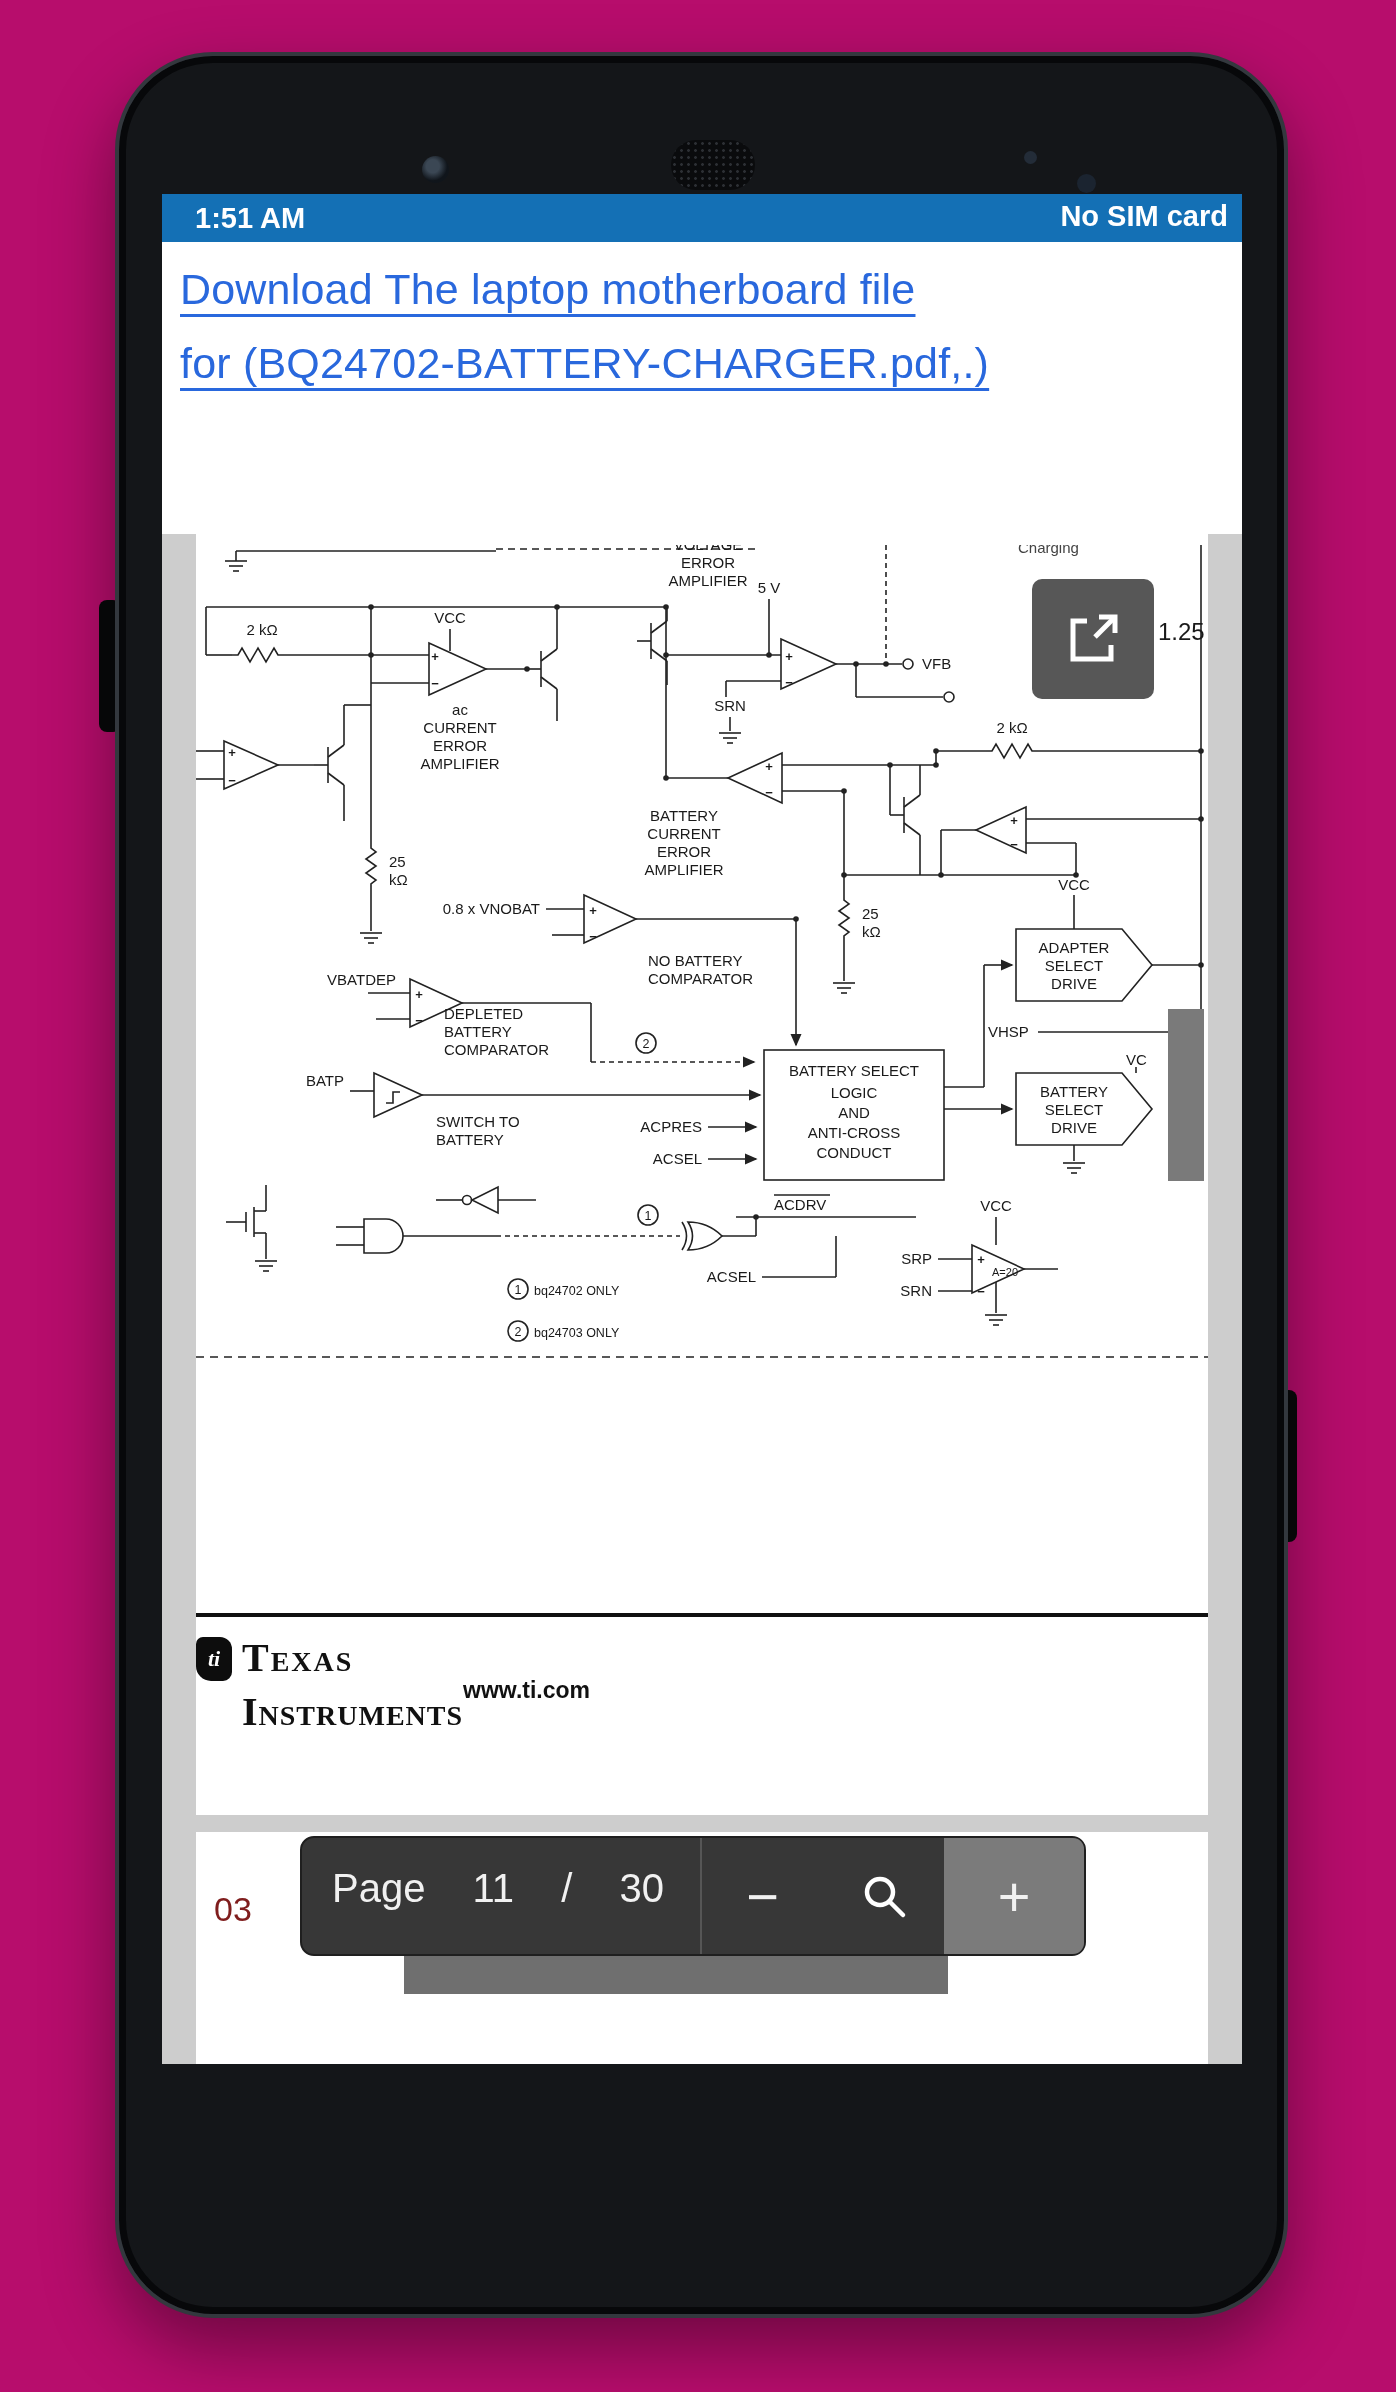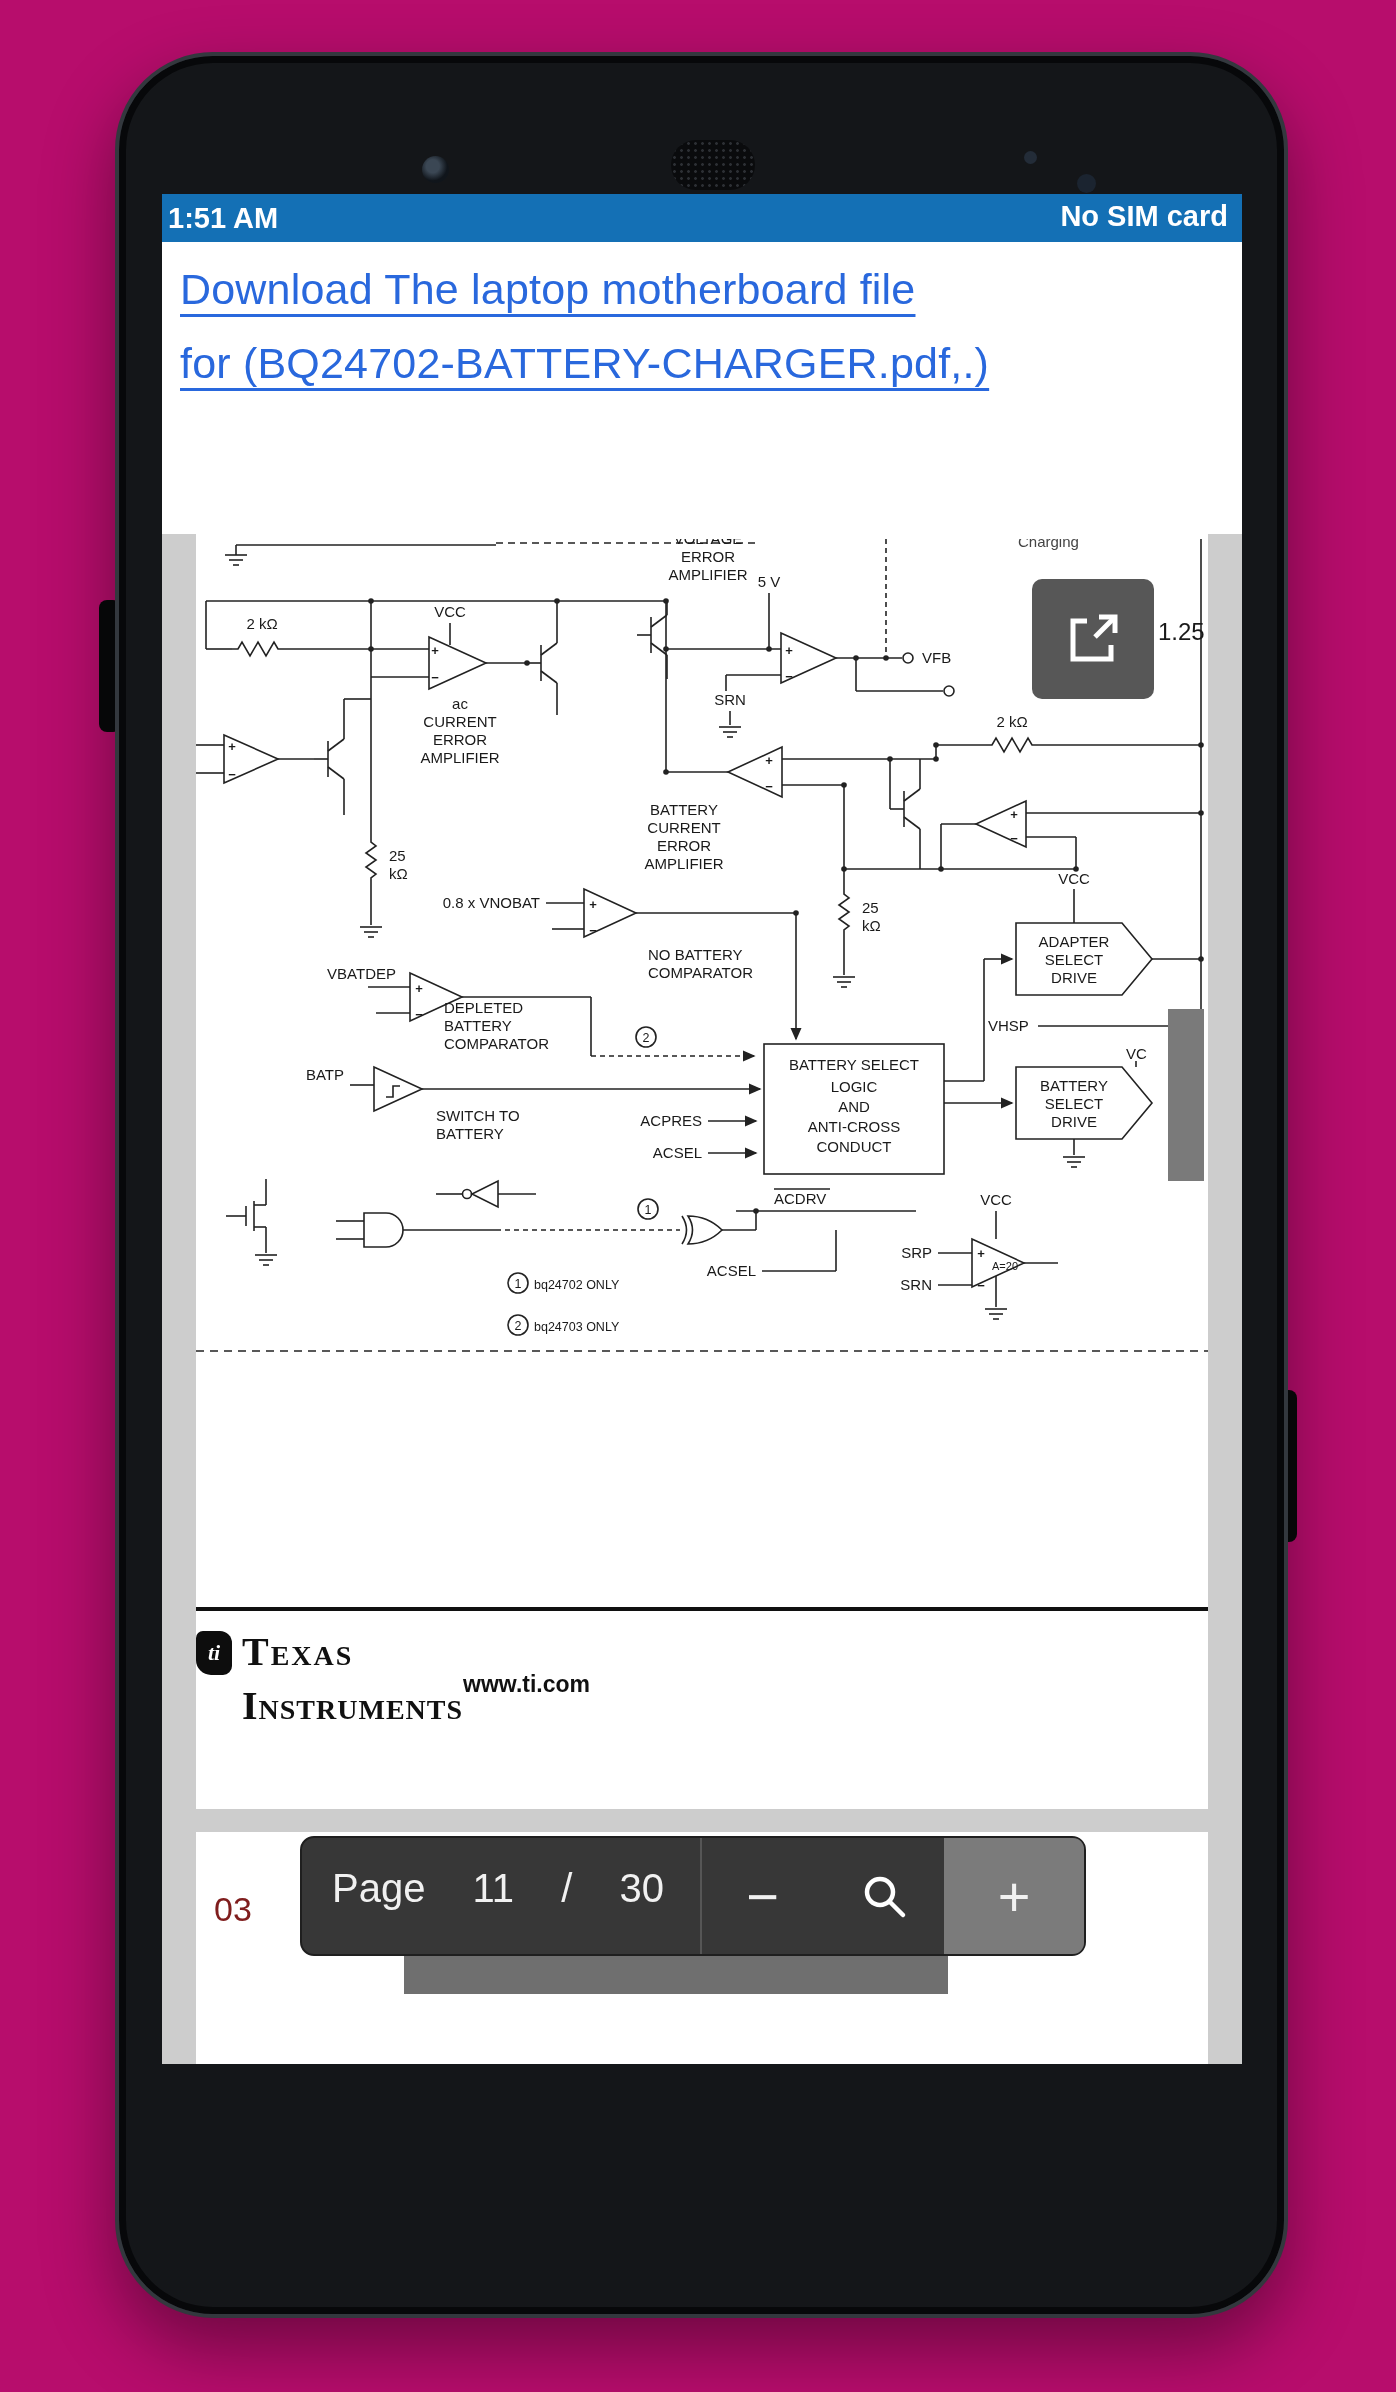--- a/index.html
+++ b/index.html
@@ -15,34 +15,34 @@
           background:radial-gradient(circle at 40% 38%,#3b4754 0 28%,#10151b 62%);}
   .speaker{position:absolute;left:552px;top:84px;width:84px;height:50px;border-radius:26px;background:#0a0b0d;
            background-image:radial-gradient(#2c2f34 1.3px,transparent 1.5px);background-size:7px 7px;}
   .sensor{position:absolute;border-radius:50%;}
   #sensor1{left:905px;top:95px;width:13px;height:13px;background:#232c38;}
   #sensor2{left:958px;top:118px;width:19px;height:19px;background:#1b2430;}
   
   .screen{position:absolute;left:43px;top:138px;width:1080px;height:1870px;background:#fff;overflow:hidden;}
   .statusbar{position:absolute;left:0;top:0;width:1080px;height:48px;background:#1470b5;color:#fff;
              display:flex;align-items:center;justify-content:space-between;font-weight:700;font-size:29px;
-             padding:0 14px 0 6px;box-sizing:border-box;}
+             padding:0 14px 0 33px;box-sizing:border-box;}
   .sb-right{display:flex;align-items:center;gap:20px;flex-direction:column;}
   
   .linkblock{position:absolute;left:18px;top:58px;width:1044px;}
   .linkline{display:block;color:#2968dd;font-size:43px;font-weight:500;line-height:74px;letter-spacing:.2px;
             text-decoration:underline;text-decoration-thickness:3px;text-underline-offset:10px;cursor:pointer;}
   .rtl{direction:rtl;text-align:left;}
   
   .viewer{position:absolute;left:0;top:340px;width:1080px;height:1530px;background:#fff;}
   .margin{position:absolute;background:#cdcdcd;}
   #mL{left:0;top:0;width:34px;height:1530px;}
   #mR{left:1046px;top:0;width:34px;height:1530px;}
   #pgap{position:absolute;left:0;top:1270px;width:1080px;height:28px;background:#cdcdcd;}
-  .page1{position:absolute;left:34px;top:5px;width:1012px;height:1270px;background:#fff;}
+  .page1{position:absolute;left:34px;top:11px;width:1012px;height:1270px;background:#fff;}
   .page2{position:absolute;left:34px;top:1298px;width:1012px;height:232px;background:#fff;}
   svg.sch{position:absolute;left:0;top:0;}
   .sch text{font-family:"Liberation Sans",sans-serif;font-size:15px;}
   .sch text.sm{font-size:12.5px;}
   .sch text.xs{font-size:11px;}
   .sch text.sgn{font-size:13px;font-weight:700;}
   .sch text.faded{fill:#444;}
   #rule{position:absolute;left:0;top:1068px;width:1012px;height:4px;background:#101010;}
   .tiblock{position:absolute;left:0;top:1092px;width:1012px;display:flex;align-items:center;}
   .tirow{display:flex;align-items:flex-start;gap:10px;}

